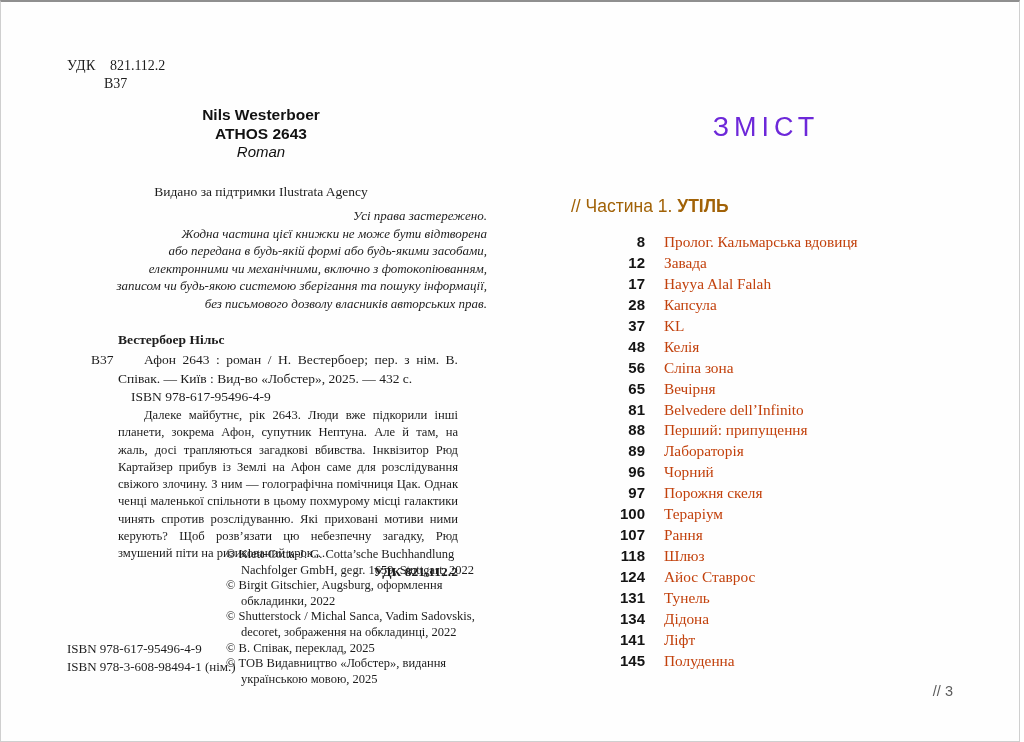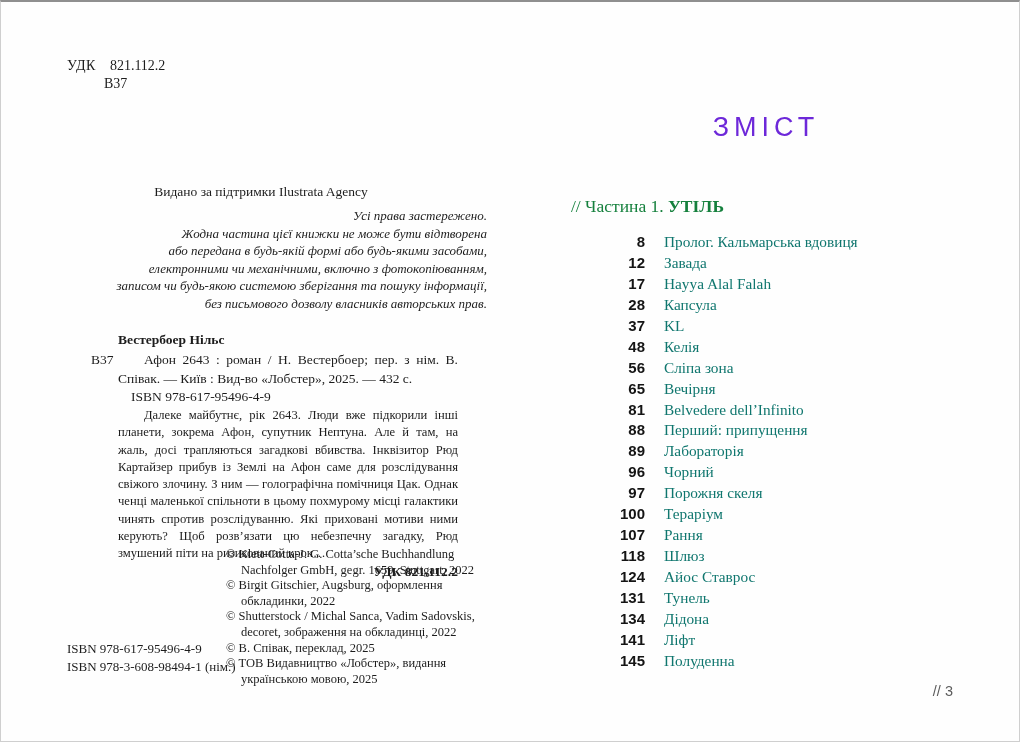--- a/index.html
+++ b/index.html
@@ -73,36 +73,36 @@
   .toc-title {
     left: 512px; top: 110px; width: 506px;
     text-align: center;
     font-family: "Liberation Sans", sans-serif;
     font-size: 27px; letter-spacing: 5px;
     color: #6d28d9;
   }
 
   .part-heading {
     left: 570px; top: 194px;
-    font-family: Liberation Serif, serif;
-    font-size: 17.5px; color: #15803d;
+    font-family: Liberation Sans, sans-serif;
+    font-size: 17.5px; color: #a16207;
   }
   .part-heading .part-name { font-weight: bold; }
 
   .toc-list { left: 582px; top: 231px; width: 330px; }
   .toc-row { display: flex; align-items: baseline; height: 20.95px; }
   .toc-page {
     width: 62px; text-align: right;
     font-family: "Liberation Sans", sans-serif;
     font-weight: 600; font-size: 15px; color: #141414;
   }
   .toc-entry-title {
     margin-left: 19px;
     font-family: "Liberation Serif", serif;
-    font-size: 15.3px; color: #0f766e;
+    font-size: 15.3px; color: #c2410c;
     white-space: nowrap;
   }
 
   .page-footer {
     left: 860px; top: 681px; width: 92px;
     text-align: right;
     font-family: "Liberation Sans", sans-serif;
     font-size: 14.5px; color: #5c5c5c;
   }
 </style>
@@ -111,20 +111,25 @@
 
 <div class="spread">
 
   <div class="abs udk-block">
     <div class="udk-line1">
       <span class="udk-label">УДК</span><span class="udk-value">821.112.2</span>
     </div>
     <div class="udk-code">В37</div>
   </div>
 
+  <div class="abs title-block">
+    <div>Nils Westerboer</div>
+    <div>ATHOS 2643</div>
+    <div class="subtitle">Roman</div>
+  </div>
 
   <div class="abs support-note">Видано за підтримки Ilustrata Agency</div>
 
   <div class="abs rights-block">
 
   <div>Усі права застережено.</div>
       <div>Жодна частина цієї книжки не може бути відтворена</div>
       <div>або передана в будь-якій формі або будь-якими засобами,</div>
       <div>електронними чи механічними, включно з фотокопіюванням,</div>
       <div>записом чи будь-якою системою зберігання та пошуку інформації,</div>

